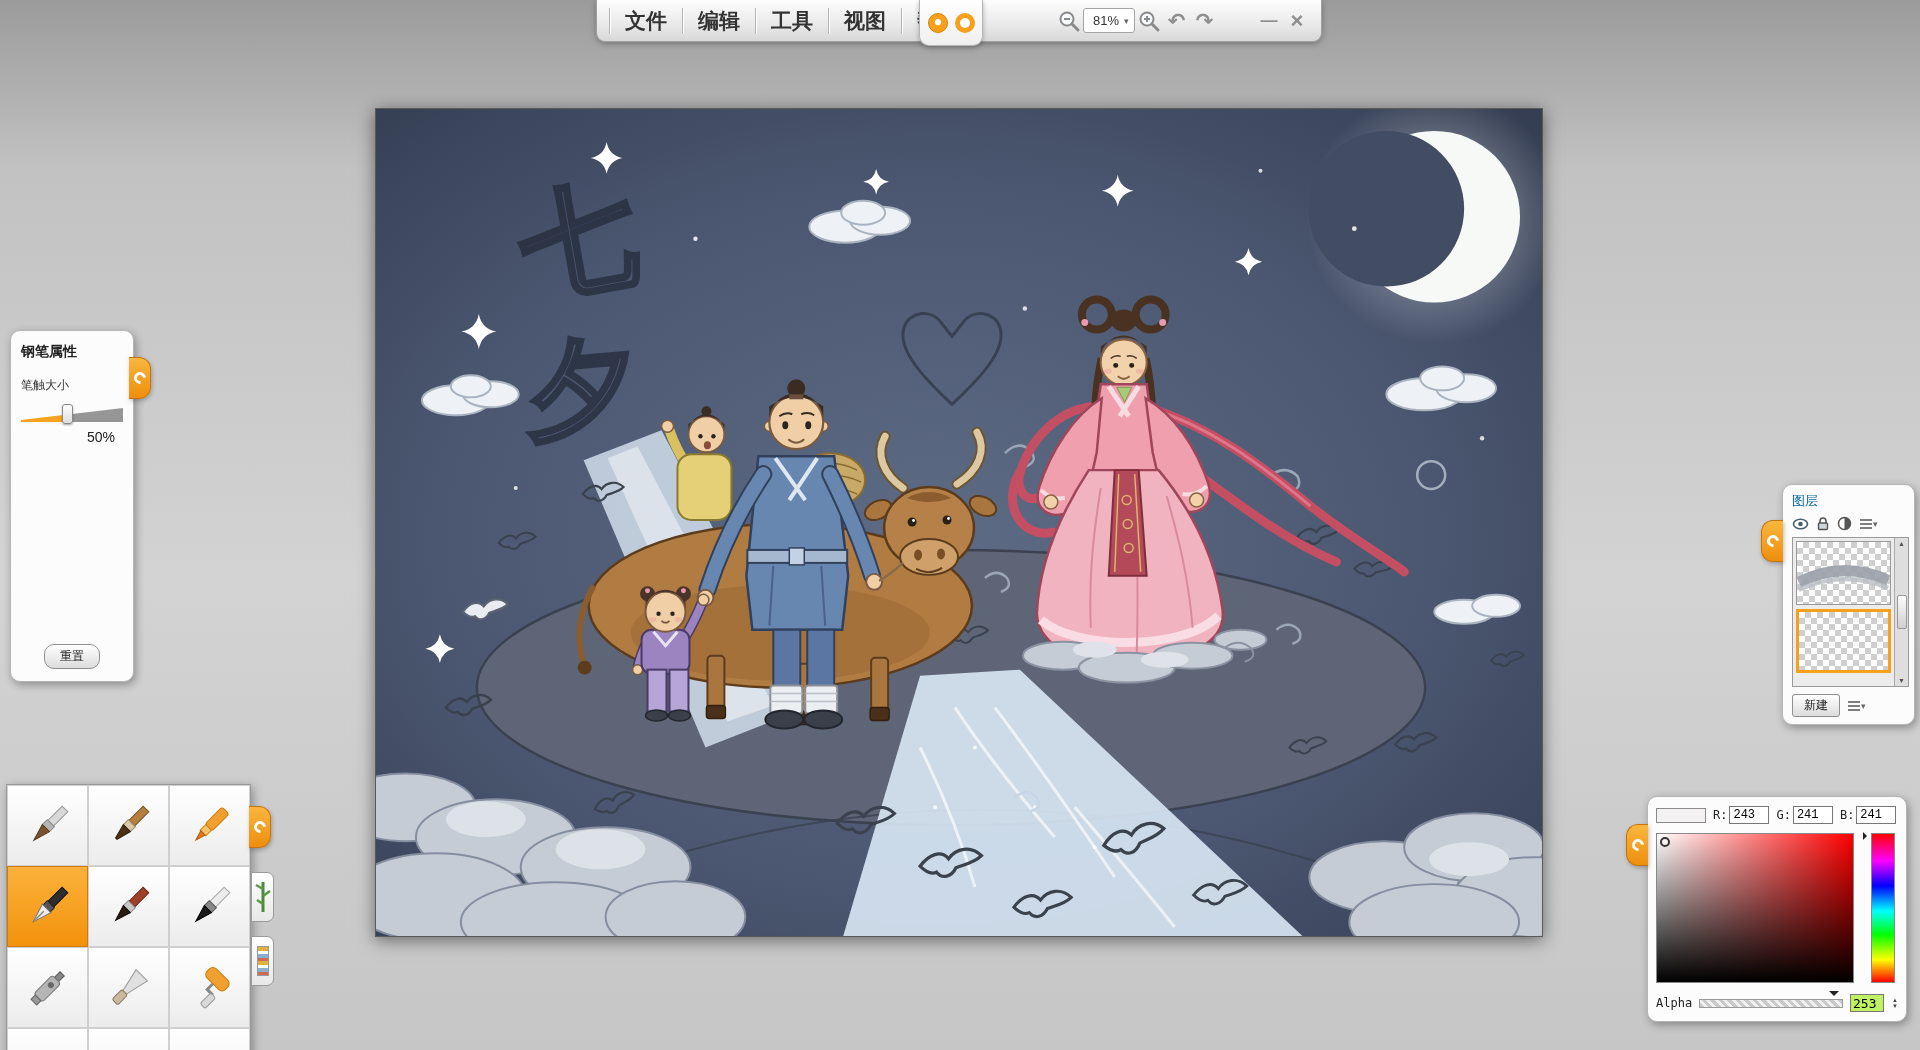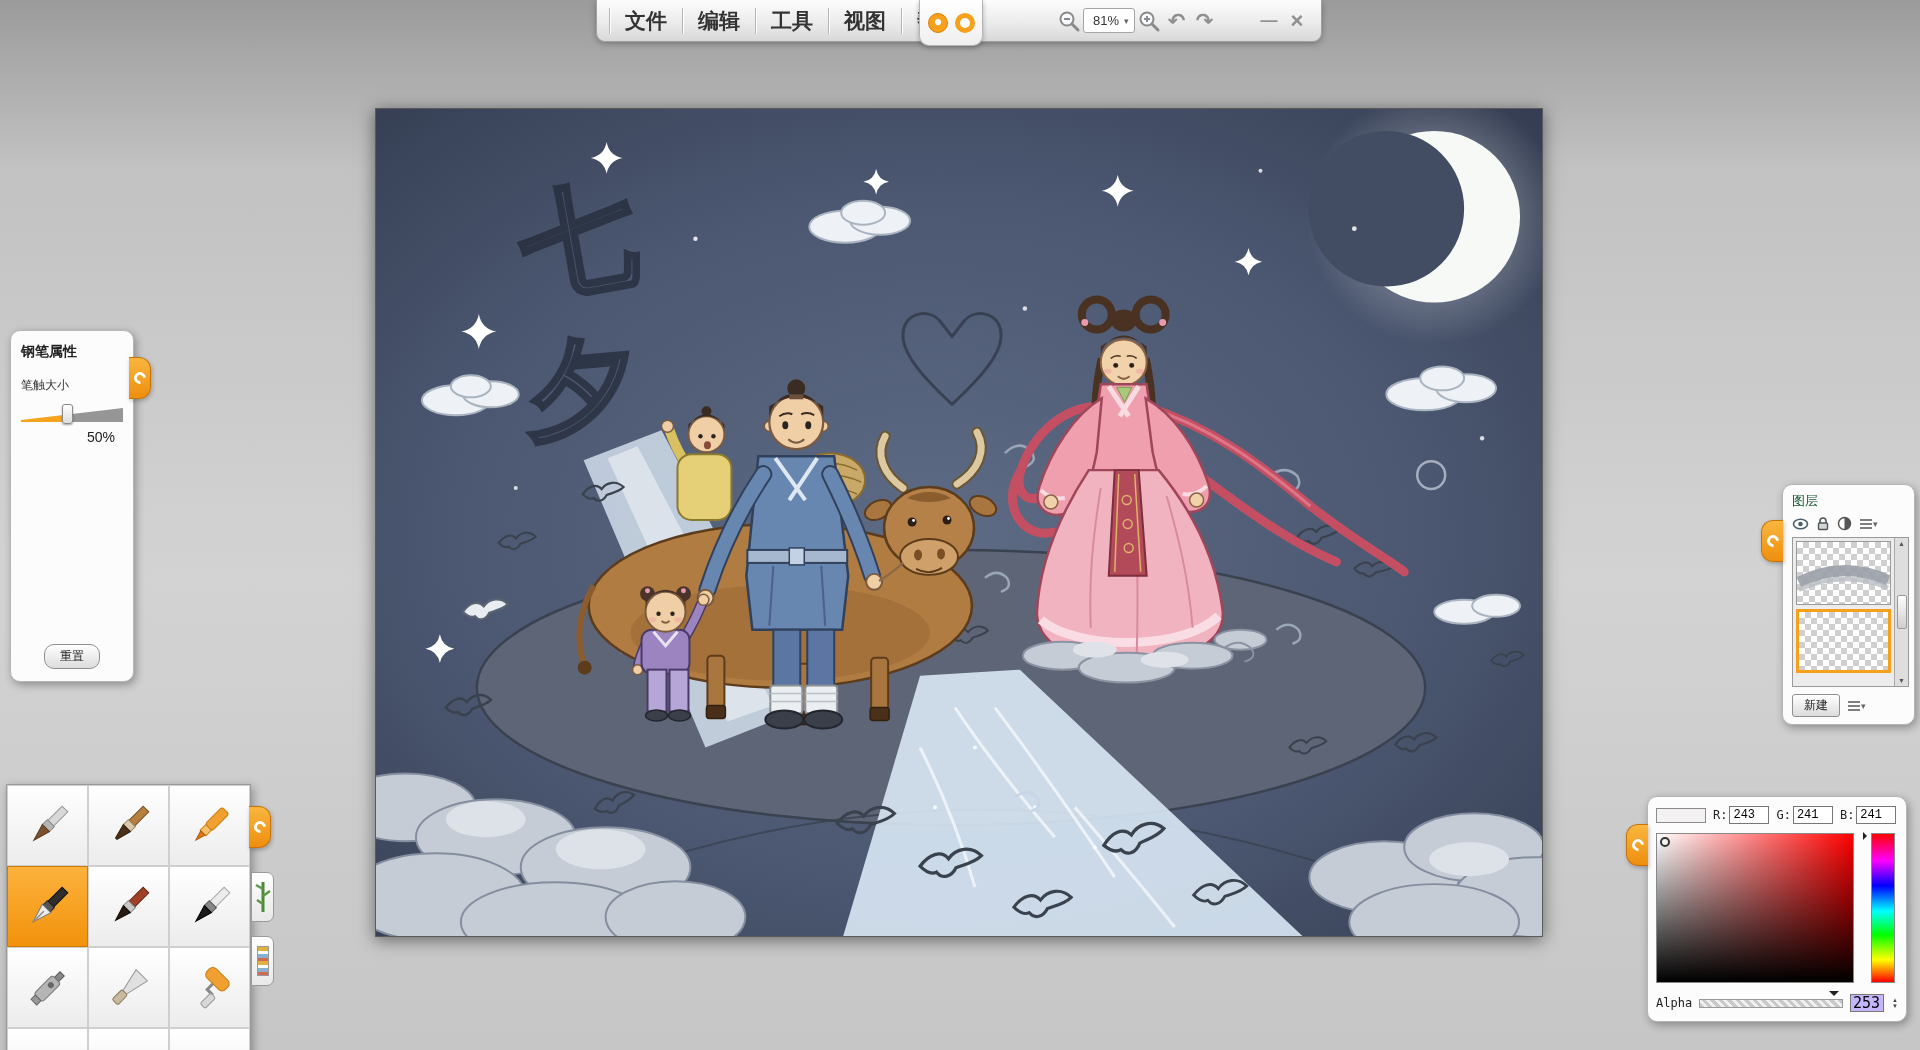--- a/index.html
+++ b/index.html
@@ -75,21 +75,21 @@
     display:flex; align-items:center; justify-content:center; }
   .brush-cell.selected { background:linear-gradient(#fcb23c,#f2920c); border-color:#d07a08; }
   .side-btn { position:absolute; left:251px; width:23px; height:50px;
     background:linear-gradient(#ffffff,#e8e8e8); border:1px solid #9a9a9a;
     border-radius:0 7px 7px 0; display:flex; align-items:center; justify-content:center; }
   .stripes { width:12px; height:30px; border:1px solid #999;
     background:repeating-linear-gradient(180deg,#e0b040 0 4px,#ffffff 4px 7px,#8ab0d0 7px 11px,#d06a50 11px 14px); }
 
   
   .layers-panel { left:1782px; top:484px; width:133px; height:241px; padding:7px 6px 6px 9px; }
-  .layers-title { font-size:13px; color:#14532d; }
+  .layers-title { font-size:13px; color:#0369a1; }
   .layers-icons { display:flex; align-items:center; gap:7px; margin-top:6px; }
   .licon { display:flex; align-items:center; }
   .layers-list { position:relative; margin-top:6px; width:117px; height:150px;
     border:1px solid #9a9a9a; background:#ececec; display:flex; }
   .layers-thumbs { flex:1; padding:3px; display:flex; flex-direction:column; gap:4px; overflow:hidden; }
   .checker { background:#fff conic-gradient(#cfcfcf 25%,#ffffff 0 50%,#cfcfcf 0 75%,#ffffff 0) 0 0/12px 12px; }
   .layer-thumb { width:100%; height:64px; border:1px solid #9a9a9a; position:relative; overflow:hidden; }
   .layer-thumb.selected { border:3px solid #f6a01c; }
   .layer-thumb svg { position:absolute; inset:0; width:100%; height:100%; }
   .layers-scroll { width:14px; background:#dedede; border-left:1px solid #aaa;
@@ -117,21 +117,21 @@
     background:linear-gradient(180deg,#f00 0,#f0f 18%,#00f 35%,#0ff 52%,#0f0 68%,#ff0 85%,#f00 100%); }
   .hue-marker { position:absolute; left:-9px; top:-2px; width:0; height:0;
     border:4px solid transparent; border-left-color:#222; }
   .alpha-row { display:flex; align-items:center; margin-top:11px; gap:7px; }
   .alpha-label { font-family:"DejaVu Sans Mono","Liberation Mono",monospace; font-size:12px; color:#222; }
   .alpha-track { position:relative; flex:1; height:9px; border:1px solid #999;
     background:repeating-linear-gradient(45deg,#c9c9c9 0 3px,#f0f0f0 3px 6px); }
   .alpha-marker { position:absolute; right:3px; top:-9px; width:0; height:0;
     border:5px solid transparent; border-top-color:#222; }
   .alpha-input { width:34px; height:18px; border:1px solid #777;
-    font-family:"DejaVu Sans Mono","Liberation Mono",monospace; font-size:15px; padding:0 2px; background:#c4b5fd; }
+    font-family:"DejaVu Sans Mono","Liberation Mono",monospace; font-size:13px; padding:0 2px; background:#bef264; }
   .spinner { display:flex; flex-direction:column; justify-content:center; line-height:6px; margin-left:1px; }
   .spinner span { font-size:6px; color:#444; }
 </style>
 </head>
 <body>
 
 <div class="desktop">
 
   <div class="canvas">
     <svg viewBox="0 0 1168 829" preserveAspectRatio="none">

